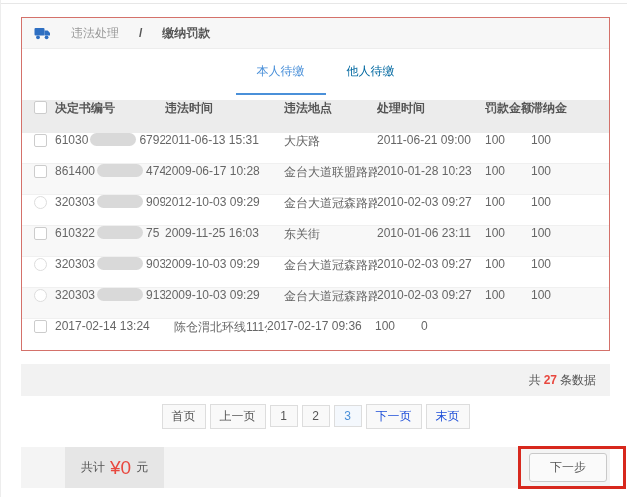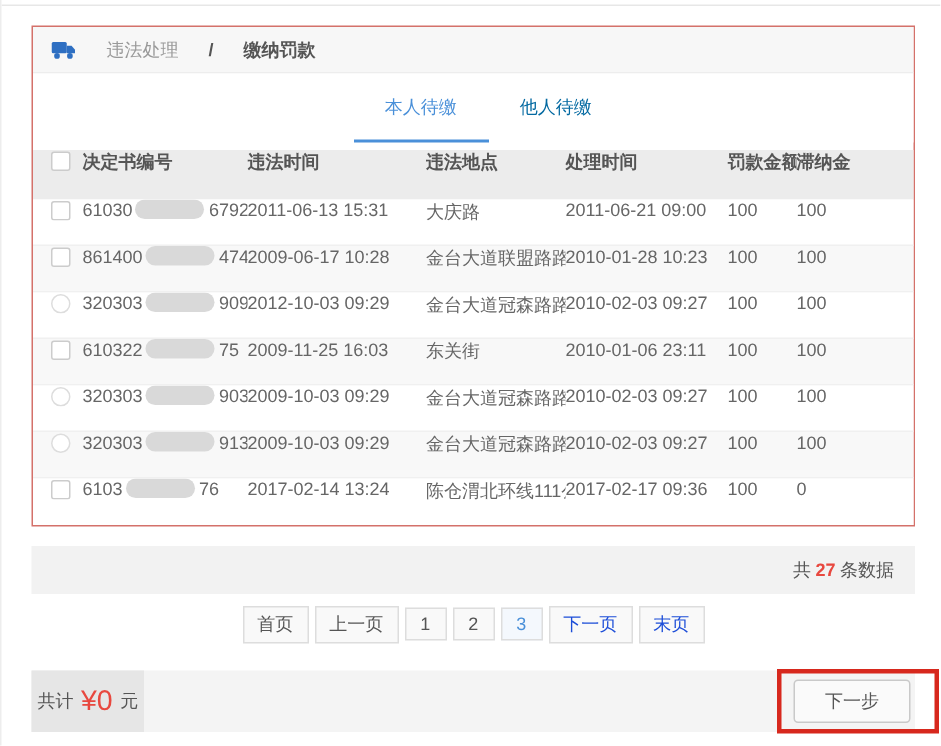--- a/index.html
+++ b/index.html
@@ -65,21 +65,21 @@
   }
   .pg.active { color: #4a90d9; background: #f4f8fd; }
   .pg.disabled { color: #1d4ed8; cursor: default; }
 
   .bottombar {
     margin-top: 18px; height: 41px; background: #f4f4f4;
     display: flex; align-items: center; overflow: visible;
   }
   .totalbox {
     height: 100%; background: #e6e6e6; display: flex; align-items: center;
-    padding: 0 4px; gap: 5px; color: #555;
+    padding: 0 16px; gap: 5px; color: #555; margin-left: 44px;
   }
   .totalbox .amount { color: #e8483f; font-size: 19px; }
   .spacer { flex: 1; }
   .next-annotation {
     border: 3px solid #d7281d; padding: 4px 16px 4px 8px; margin-right: -16px;
     background: transparent;
   }
   .next-btn {
     font-family: inherit; font-size: 12px; color: #555; background: #fafafa;
     border: 1px solid #c9c9c9; border-radius: 3px; padding: 5px 20px; cursor: pointer;
@@ -175,21 +175,20 @@
             <div class="cell c-sel"><span class="cb radio"></span></div>
             <div class="cell c-id"><span>320303</span><span class="blob"></span><span>913</span></div>
             <div class="cell c-time">2009-10-03 09:29</div>
             <div class="cell c-loc">金台大道冠森路路口1...</div>
             <div class="cell c-ptime">2010-02-03 09:27</div>
             <div class="cell c-fine">100</div>
             <div class="cell c-late">100</div>
           </div>
           <div class="trow">
             <div class="cell c-sel"><span class="cb"></span></div>
-            <div class="cell c-id"><span>6103</span><span class="blob"></span><span>76</span></div>
             <div class="cell c-time">2017-02-14 13:24</div>
             <div class="cell c-loc">陈仓渭北环线111公里...</div>
             <div class="cell c-ptime">2017-02-17 09:36</div>
             <div class="cell c-fine">100</div>
             <div class="cell c-late">0</div>
           </div>
         </div>
     </div>
 
   </div>

